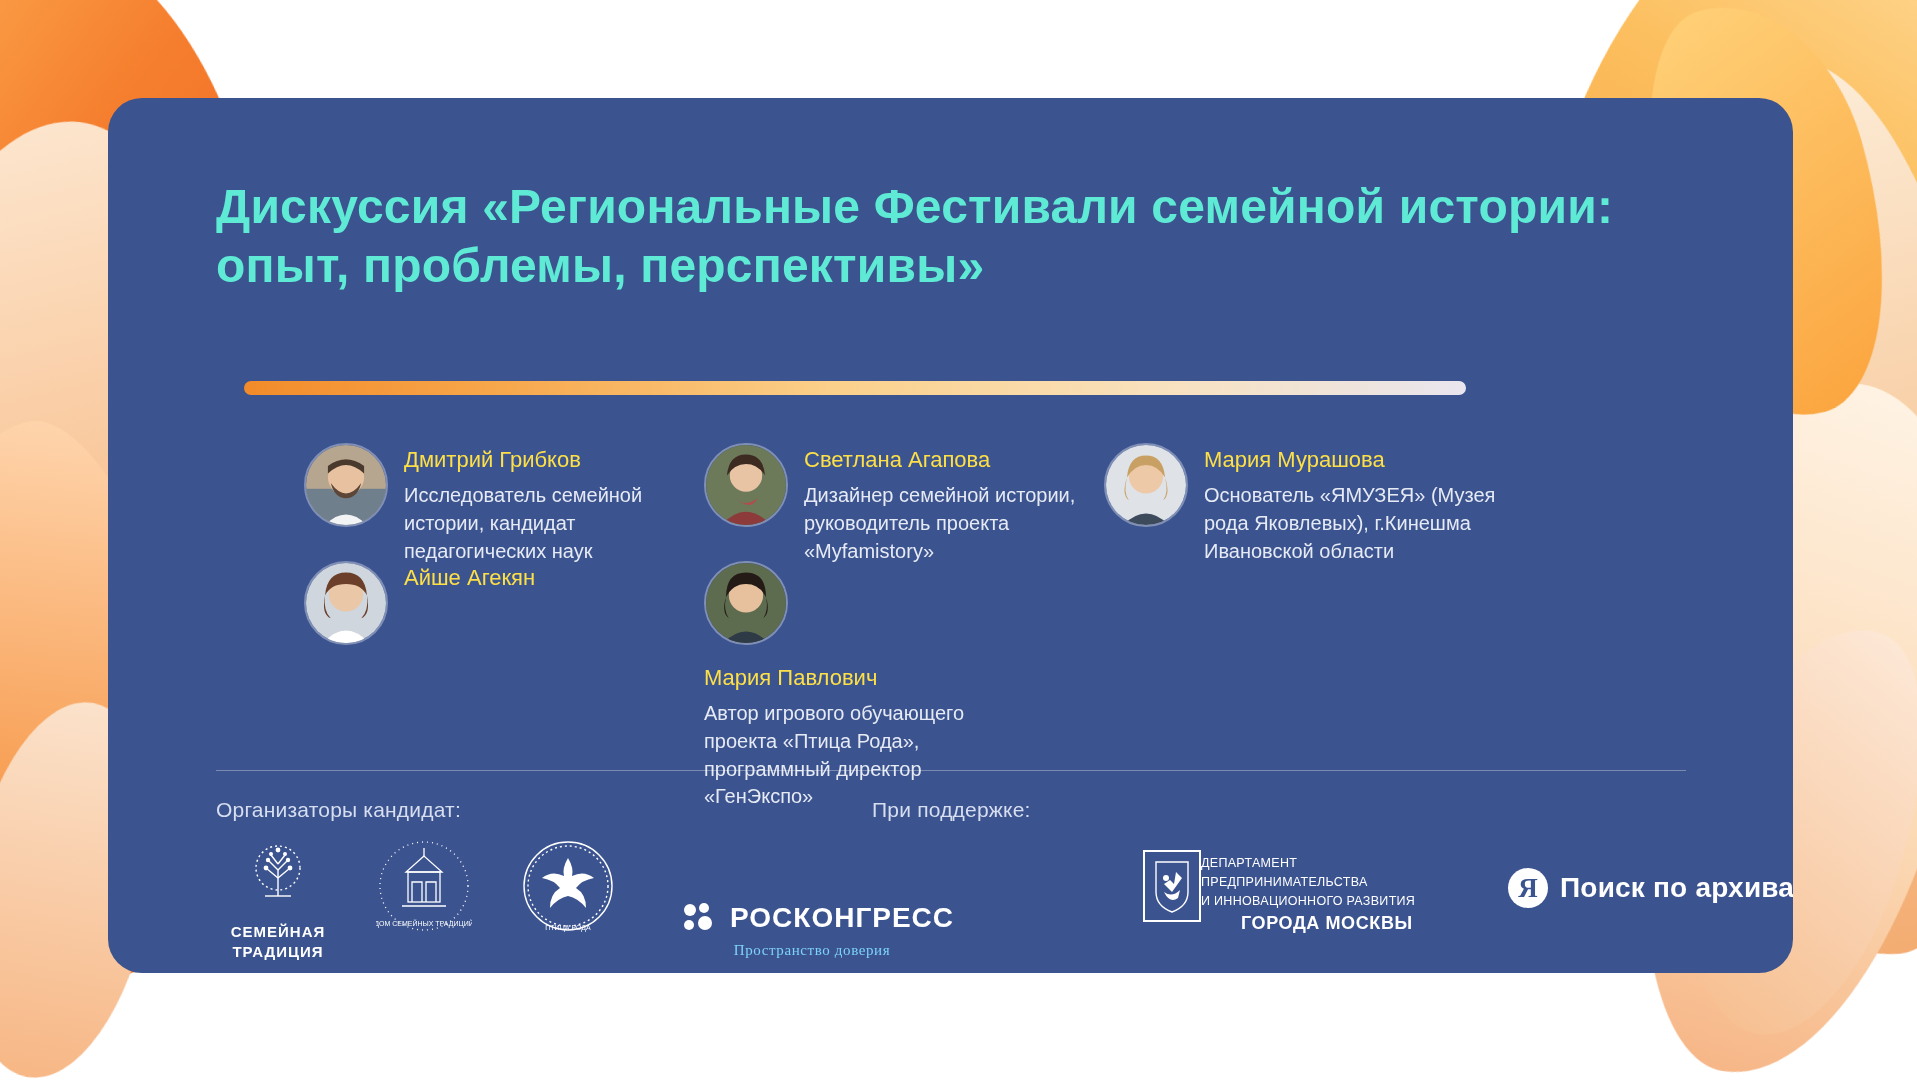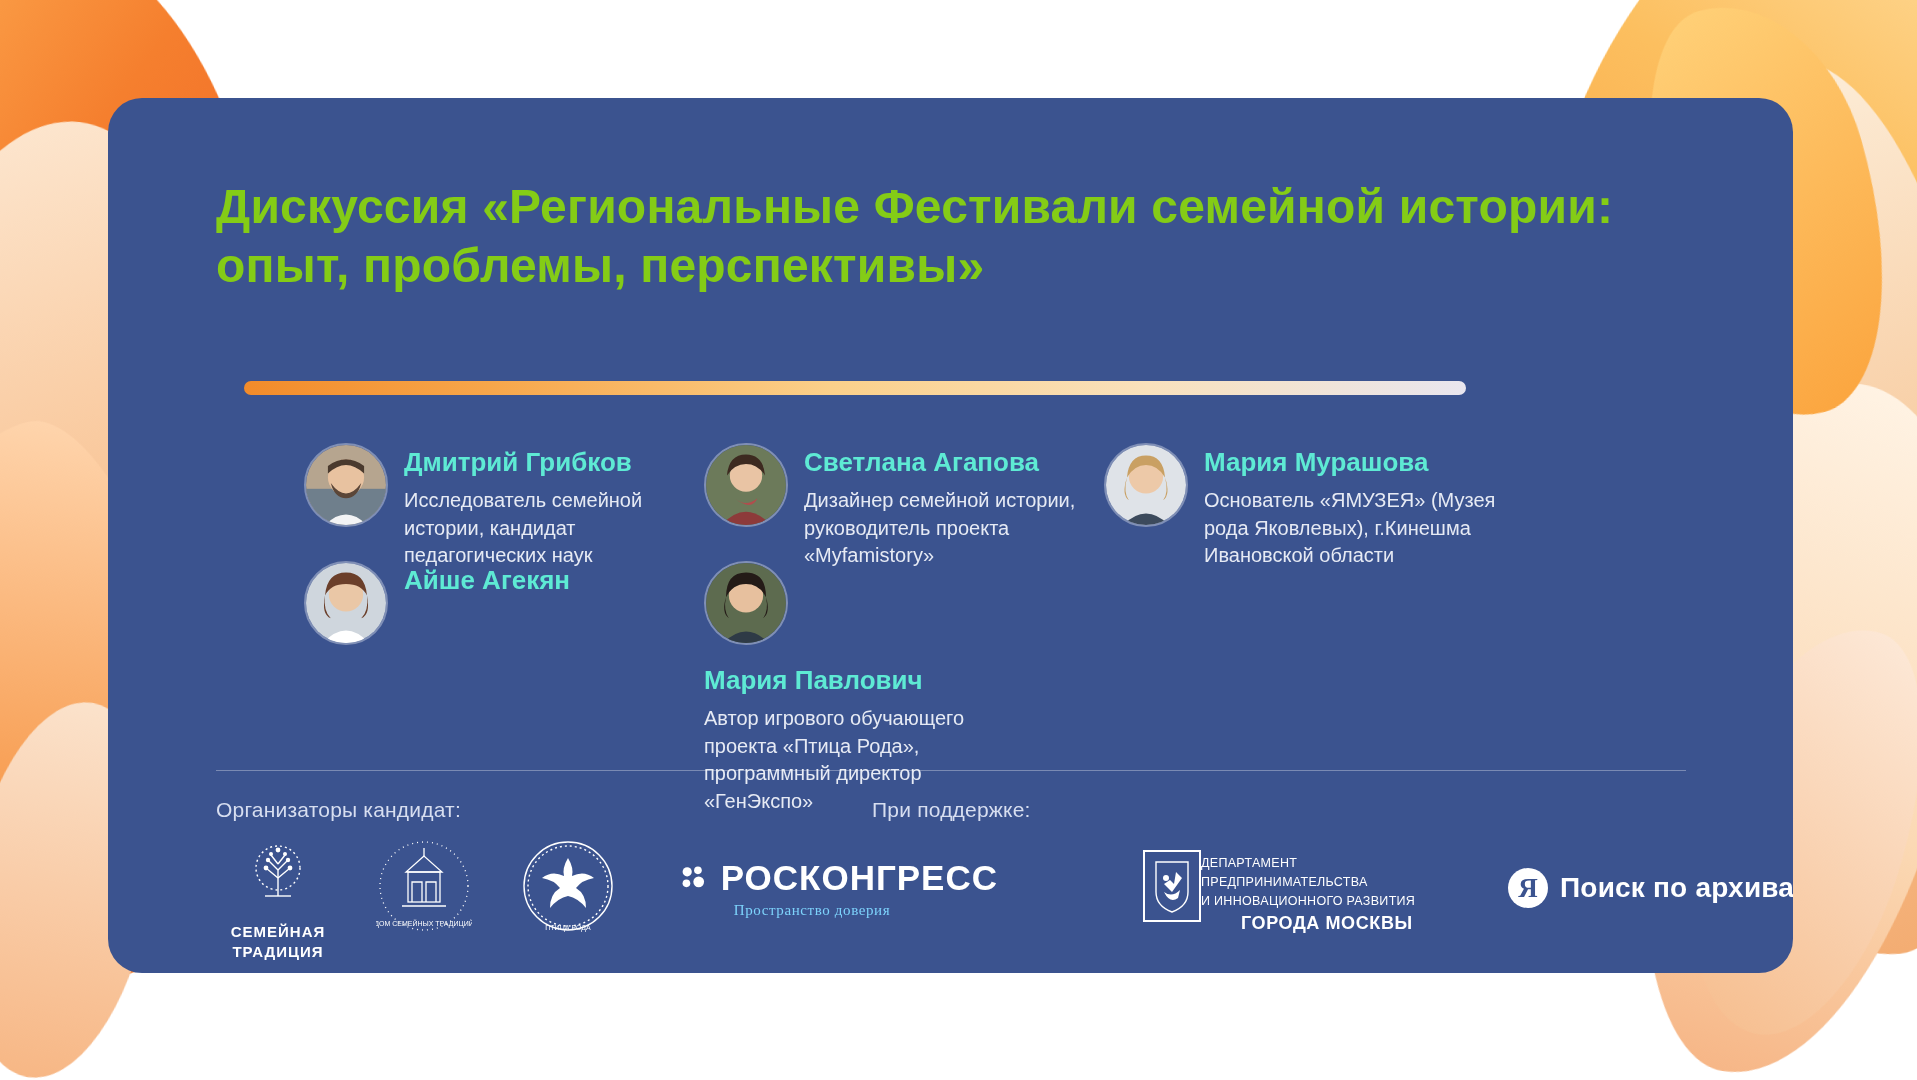--- a/index.html
+++ b/index.html
@@ -96,21 +96,21 @@
     background: #3b538f;
     border-radius: 34px;
     overflow: hidden;
   }
 
   .title {
     position: absolute;
     left: 108px;
     top: 80px;
     width: 1470px;
-    color: #84cc16;
+    color: #5eead4;
     font-size: 48px;
     font-weight: bold;
     line-height: 1.22;
     letter-spacing: 0.2px;
   }
 
   .accent-bar {
     position: absolute;
     left: 136px;
     top: 283px;
@@ -142,23 +142,23 @@
     border: 2px solid rgba(255,255,255,0.35);
     overflow: hidden;
     position: relative;
   }
   .avatar .face {
     position: absolute;
     inset: 0;
   }
   .speaker-text { padding-top: 4px; }
   .speaker-name {
-    color: #5eead4;
-    font-size: 26px;
-    font-weight: bold;
+    color: #fde047;
+    font-size: 22px;
+    font-weight: normal;
     line-height: 1.2;
     white-space: nowrap;
   }
   .speaker-role {
     color: #e6eaf4;
     font-size: 20px;
     line-height: 1.38;
     margin-top: 9px;
     max-width: 260px;
   }
@@ -203,27 +203,28 @@
 
   .logo-caption {
     font-size: 15px;
     font-weight: bold;
     letter-spacing: 1px;
     line-height: 1.3;
     margin-top: 6px;
     color: #ffffff;
   }
   .rk-title {
-    font-size: 35px;
+    font-size: 28px;
     font-weight: bold;
     letter-spacing: 1px;
     color: #ffffff;
     display: flex;
     align-items: center;
     gap: 12px;
+    margin-top: 40px;
   }
   .rk-sub {
     font-size: 15px;
     color: #7dd3fc;
     letter-spacing: 0.6px;
     margin-top: 4px;
     text-align: center;
     width: 268px;
     font-family: "Liberation Serif", serif;
   }

